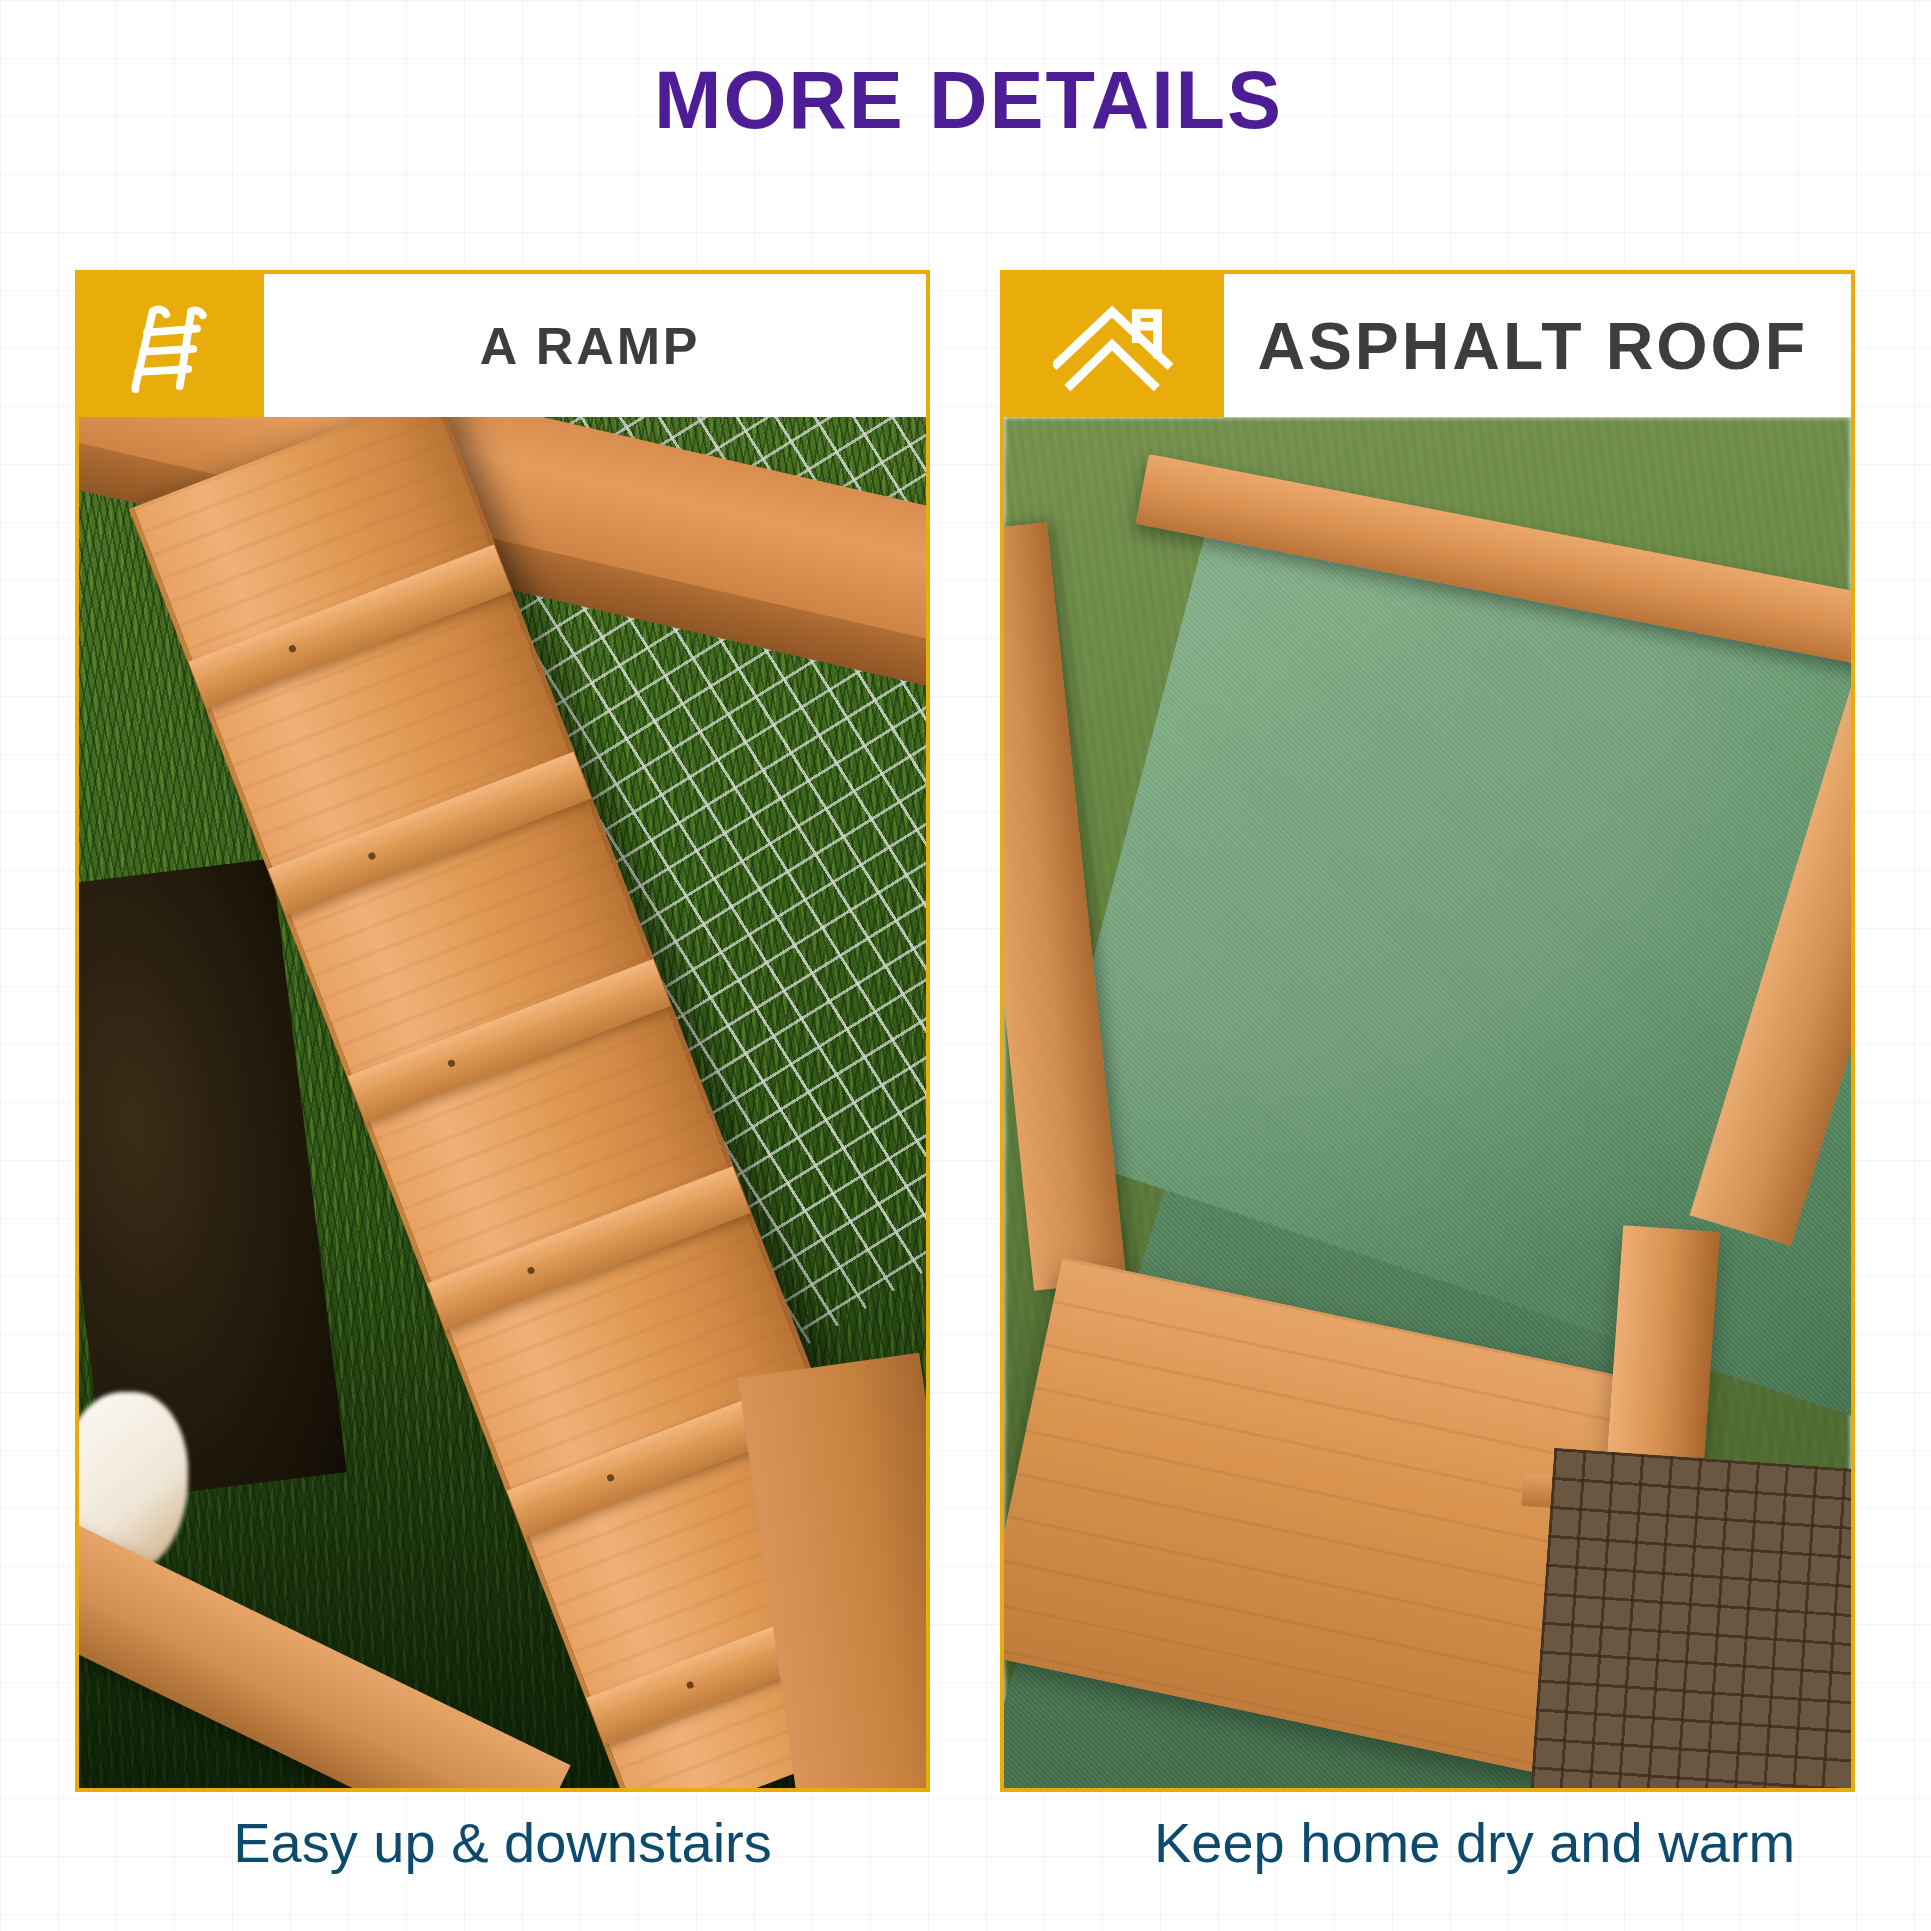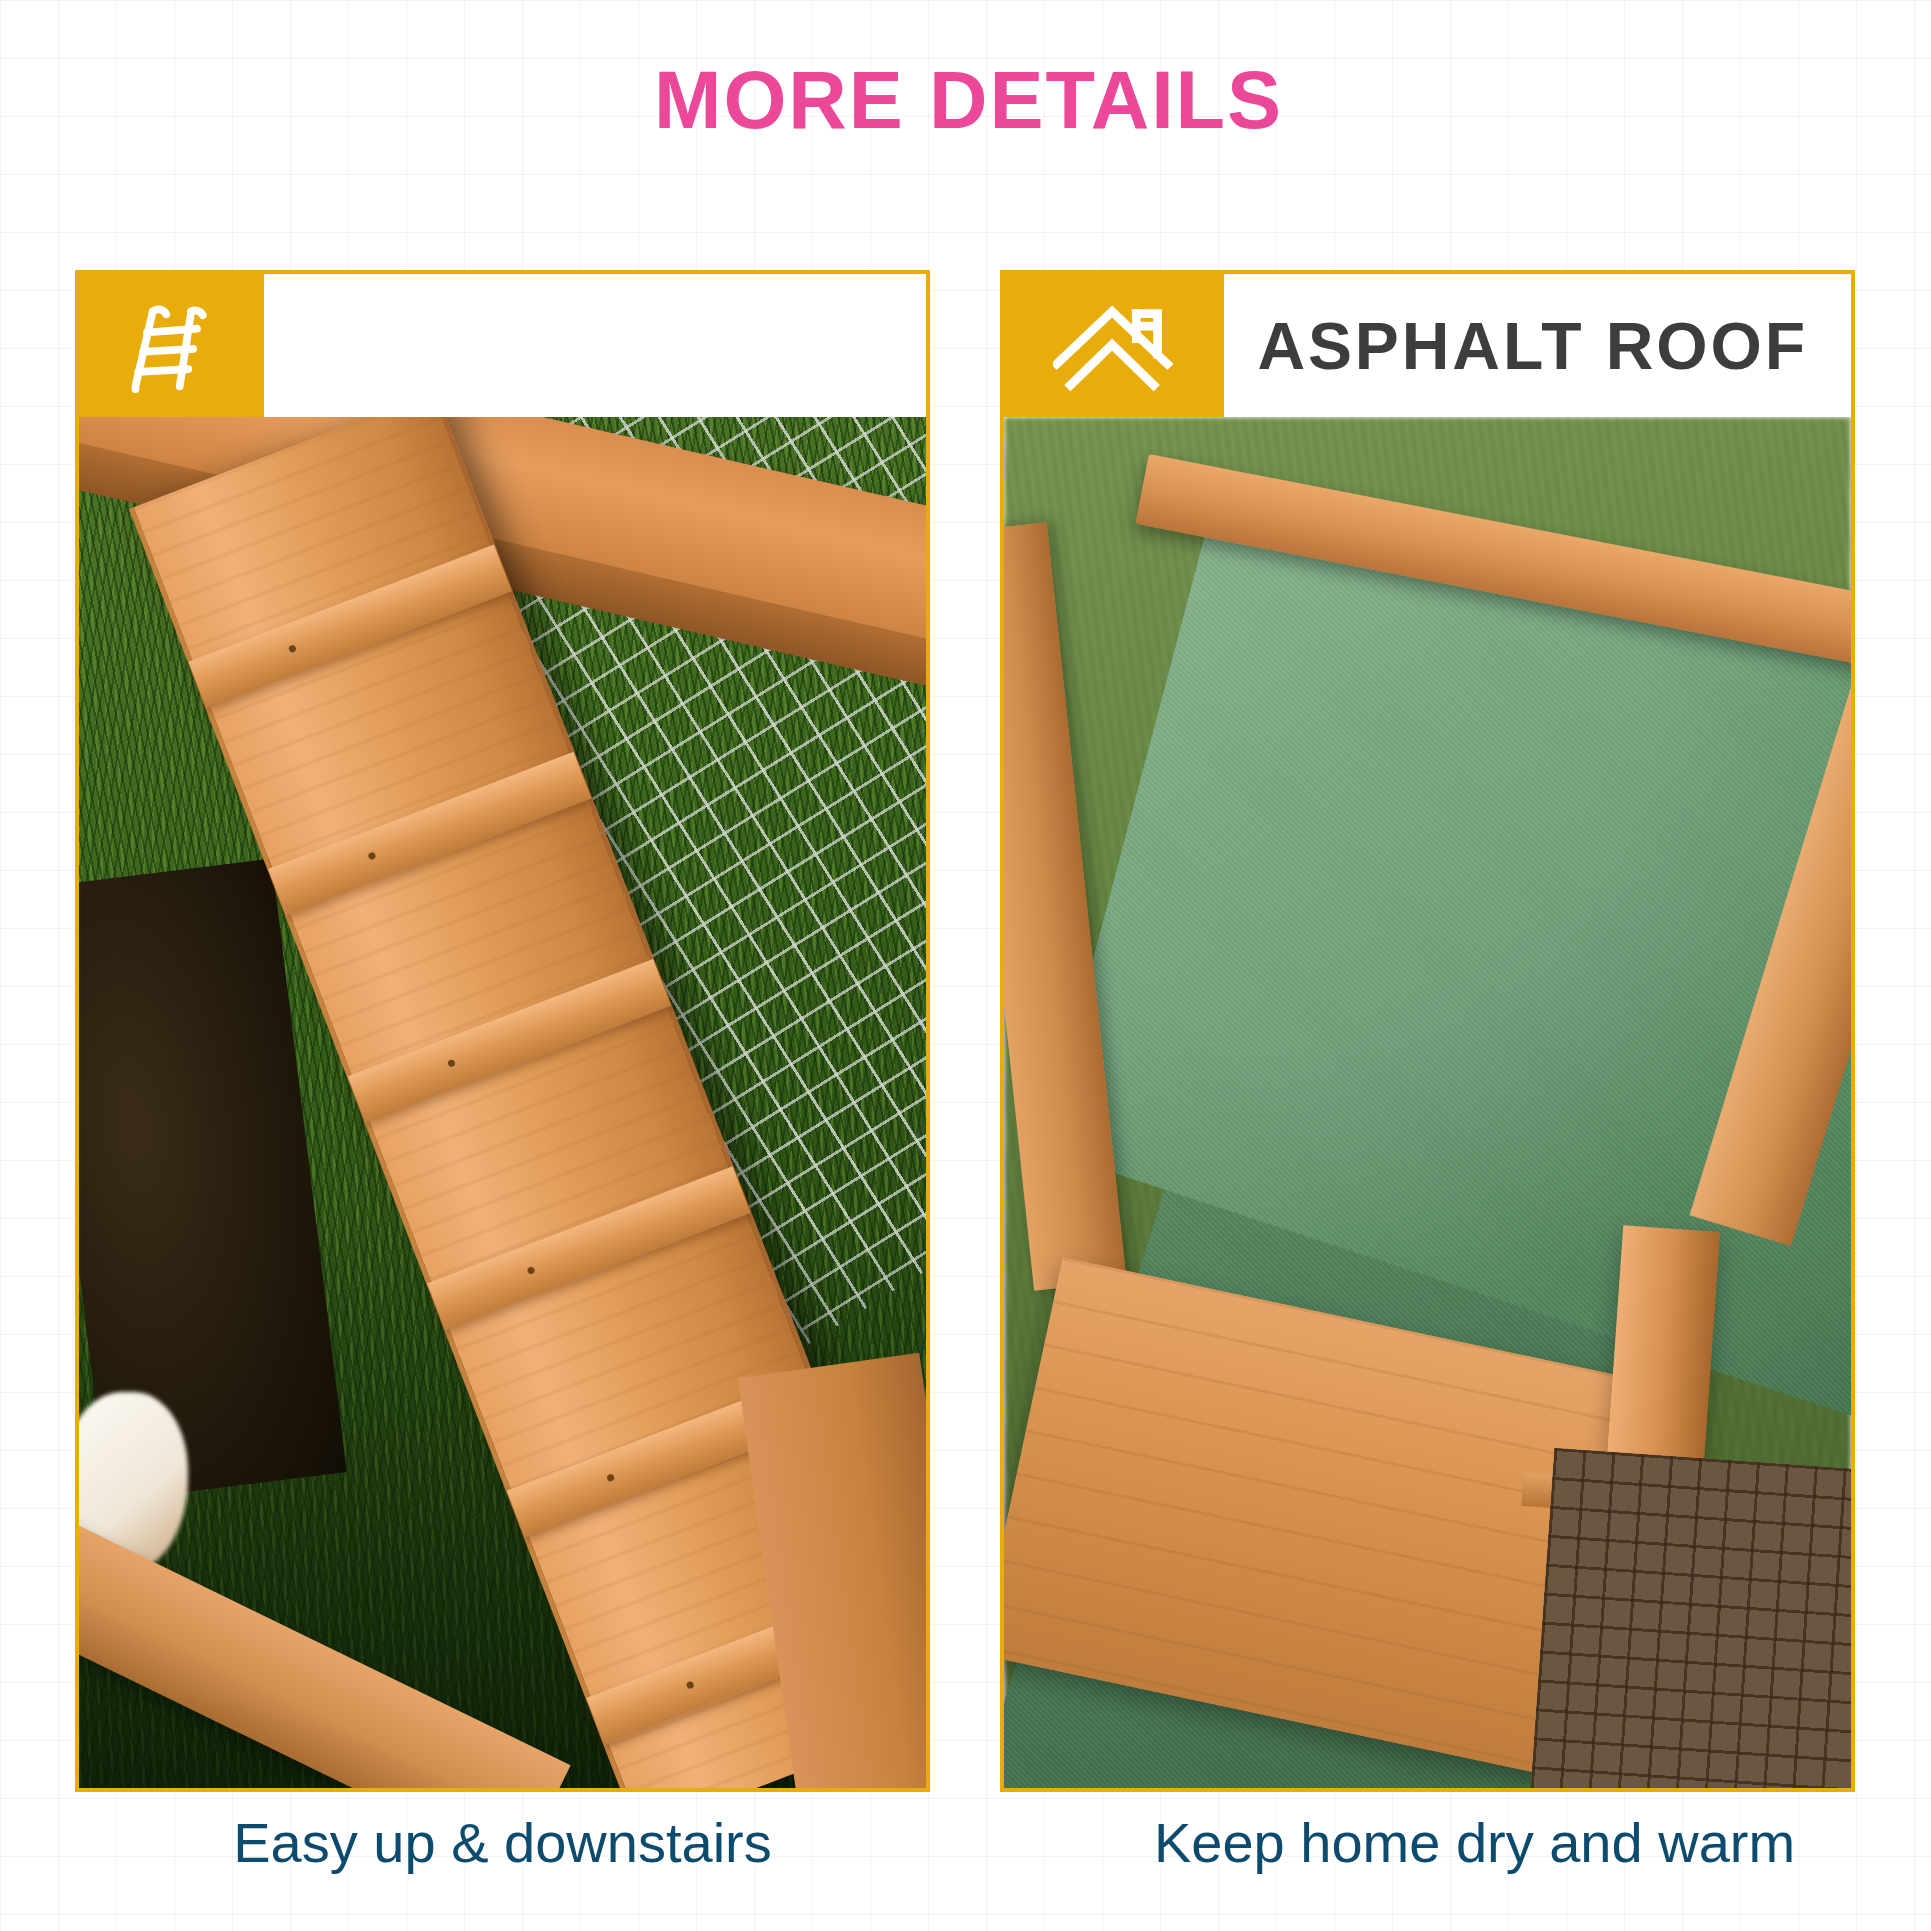--- a/index.html
+++ b/index.html
@@ -34,21 +34,21 @@
   
   #page-title {
     position: absolute;
     left: 6px;
     right: 0;
     top: 60px;
     text-align: center;
     font-size: 81px;
     font-weight: bold;
     letter-spacing: 1.9px;
-    color: #ec4899;
+    color: #4c1d95;
     line-height: 1;
   }
 
   
   .card {
     position: absolute;
     top: 270px;
     width: 855px;
     height: 1522px;
     box-sizing: border-box;
@@ -333,20 +333,21 @@
               <path d="M72 16 a9 9 0 0 1 12 4"></path>
 
               <path d="M26 38 L78 34"></path>
               <path d="M22 58 L74 55"></path>
               <path d="M17 79 L69 76"></path>
             </g>
             <circle cx="14" cy="97" r="4" fill="#ffffff"></circle>
           </svg>
         </span>
       </div>
+      <div class="header-title">A RAMP</div>
     </div>
 
     <div class="photo">
       <div class="ph1-grass"></div>
       <div class="ph1-mesh"></div>
       <div class="ph1-grass-dark"></div>
       <div class="ph1-dark"></div>
       <div class="ph1-rabbit"></div>
       <div class="ph1-toprail"></div>
       <div class="ph1-toprail2"></div>

